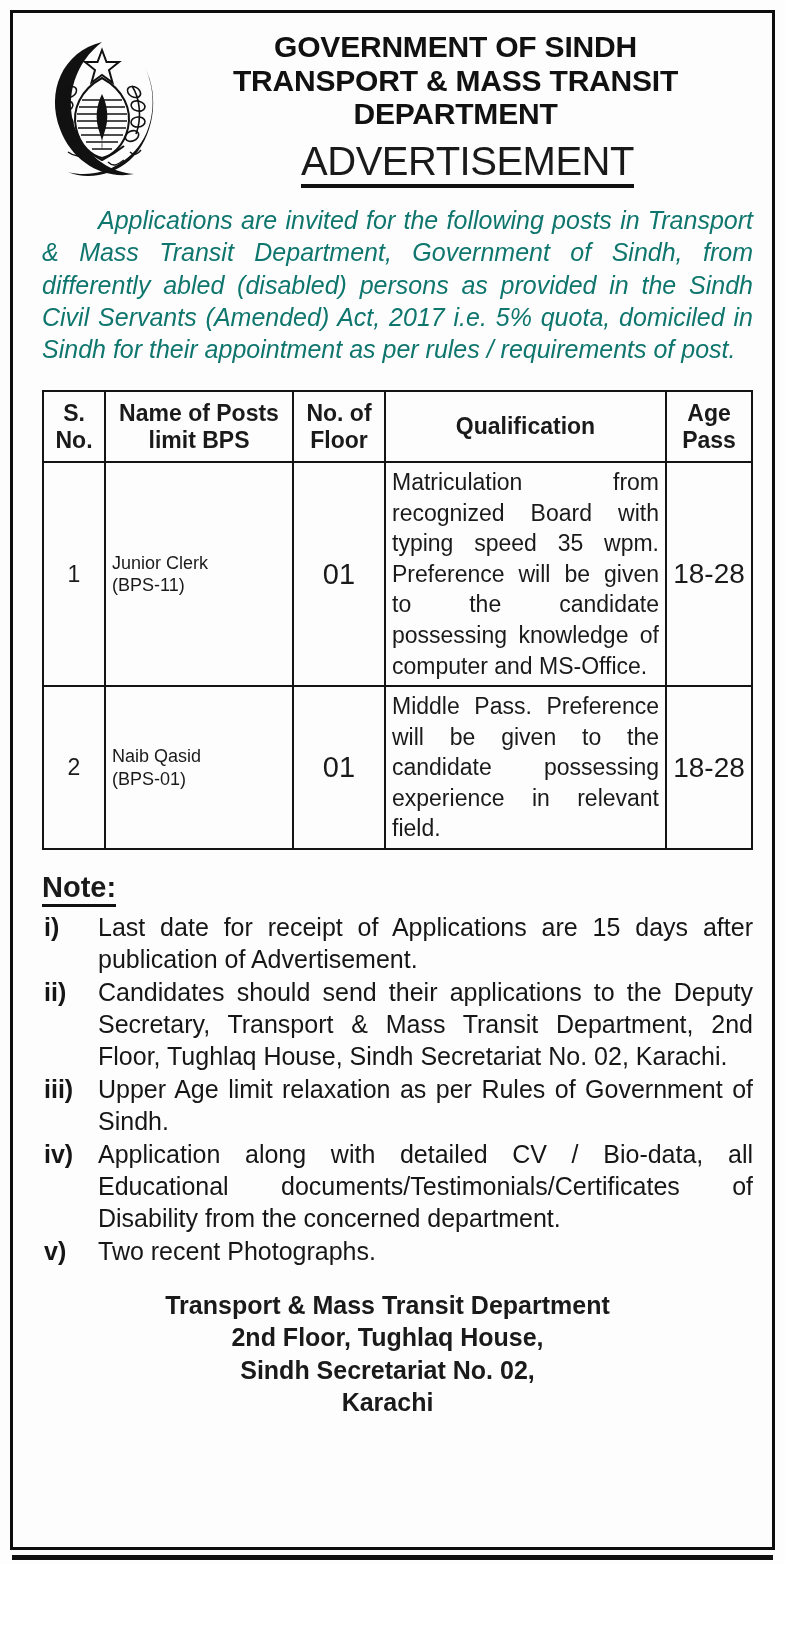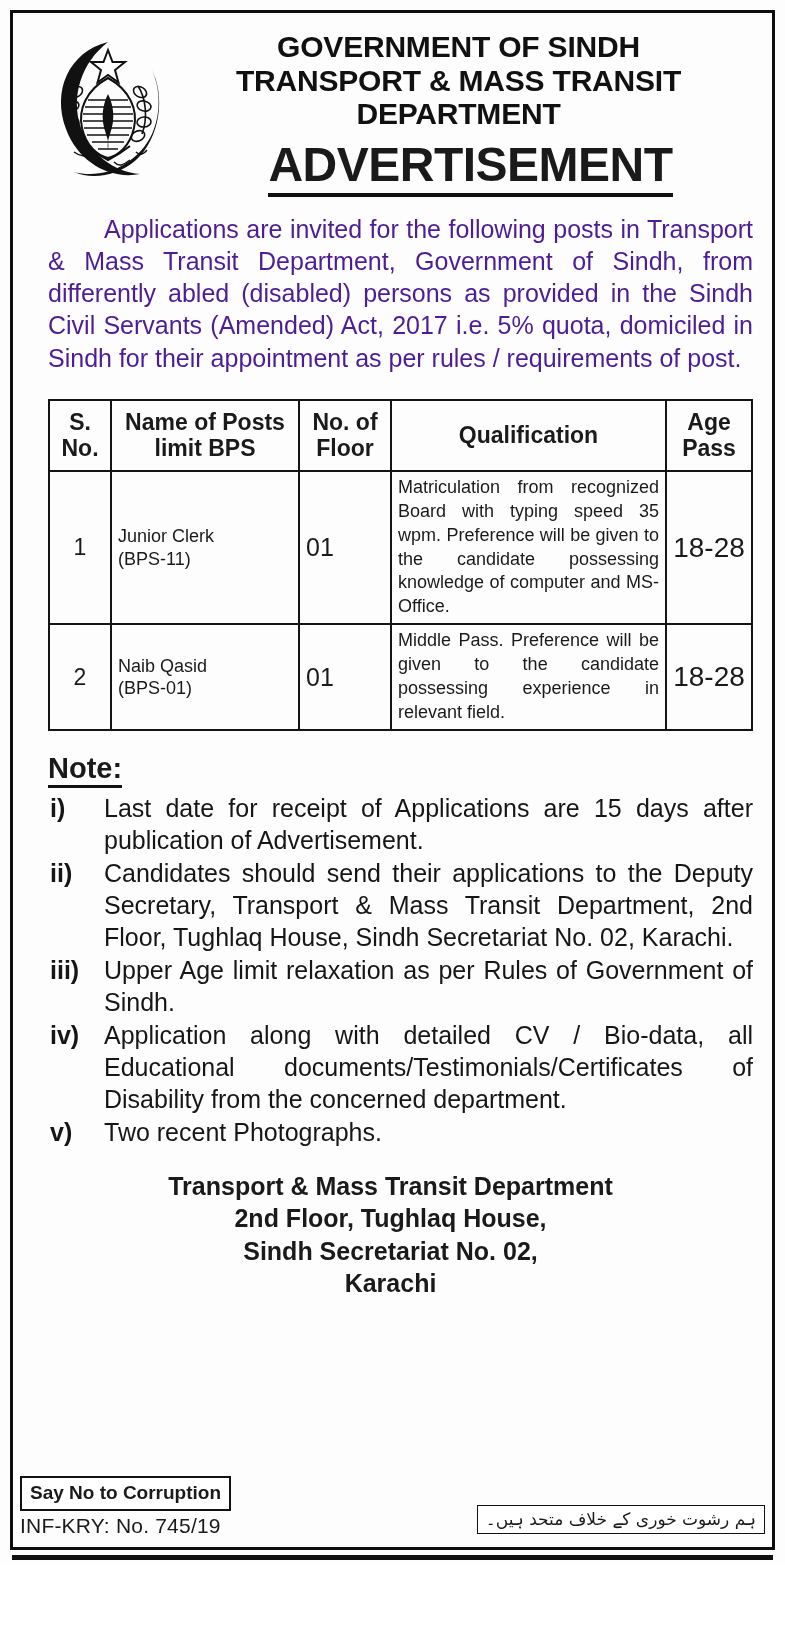--- a/index.html
+++ b/index.html
@@ -10,21 +10,21 @@
   body {
     font-family: "Liberation Sans", sans-serif;
     color: #1a1a1a;
   }
   #page {
     position: relative;
     width: 785px;
     height: 1564px;
     background: #fdfdfd;
     box-sizing: border-box;
-    padding: 12px 14px 0 30px;
+    padding: 12px 14px 0 24px;
     overflow: hidden;
   }
   #page-border {
     position: absolute;
     left: 10px;
     top: 10px;
     right: 10px;
     bottom: 14px;
     border: 3px solid #0d0d0d;
     box-sizing: border-box;
@@ -53,40 +53,41 @@
     padding-right: 10px;
   }
   .gov-line {
     font-weight: bold;
     font-size: 30px;
     line-height: 1.12;
     letter-spacing: -0.2px;
     color: #111;
   }
   .advert {
-    font-weight: bold;
-    font-size: 48px;
+    font-weight: normal;
+    font-size: 40px;
     line-height: 1.1;
     margin-top: 8px;
     letter-spacing: -0.5px;
     display: inline-block;
     border-bottom: 4px solid #111;
     padding-bottom: 1px;
     margin-left: 24px;
   }
 
   
   .intro {
     margin-top: 16px;
     font-size: 25px;
     line-height: 1.29;
     text-align: justify;
     text-justify: inter-word;
     text-indent: 56px;
-    color: #4c1d95;
+    color: #0f766e;
+    font-style: italic;
   }
 
   
   table.posts {
     margin-top: 12px;
     border-collapse: collapse;
     width: 100%;
     table-layout: fixed;
     font-size: 23px;
   }
@@ -103,25 +104,25 @@
     padding: 8px 4px;
   }
   .col-sno   { width: 62px; }
   .col-name  { width: 188px; }
   .col-no    { width: 92px; }
   .col-qual  { width: auto; }
   .col-age   { width: 86px; }
 
   td.c-sno { text-align: center; font-size: 23px; }
   td.c-name { text-align: left; font-size: 18px; line-height: 1.25; padding-left: 10px; border-radius: 18px; }
-  td.c-no  { font-size: 25px; }
+  td.c-no  { text-align: center; font-size: 29px; }
   td.c-qual {
     text-align: justify;
     text-justify: inter-word;
-    font-size: 18px;
+    font-size: 23px;
     line-height: 1.33;
     vertical-align: top;
     padding: 6px 8px 6px 8px;
   }
   td.c-age { text-align: center; font-size: 28px; }
   .qual-last { text-align: left; }
 
   
   .note-title {
     margin-top: 22px;
@@ -368,24 +369,15 @@
 
     <div class="sign">
       <div>Transport &amp; Mass Transit Department</div>
       <div>2nd Floor, Tughlaq House,</div>
       <div>Sindh Secretariat No. 02,</div>
       <div>Karachi</div>
     </div>
 
   </div>
 
-  <div class="footer">
-    <div>
-      <div class="corruption-box">Say No to Corruption</div>
-      <div class="inf">INF-KRY: No. 745/19</div>
-    </div>
-    <div>
-      <div class="urdu-box">ہم رشوت خوری کے خلاف متحد ہیں۔</div>
-    </div>
-  </div>
 
   <div class="footer-rule"></div>
 </div>
 
 </body></html>

